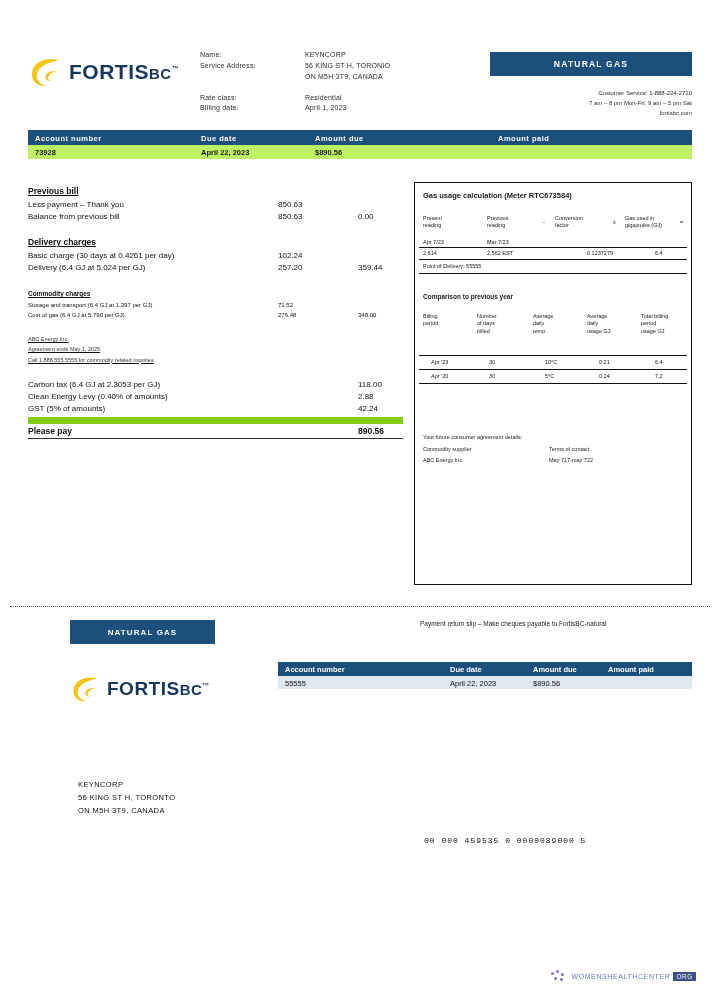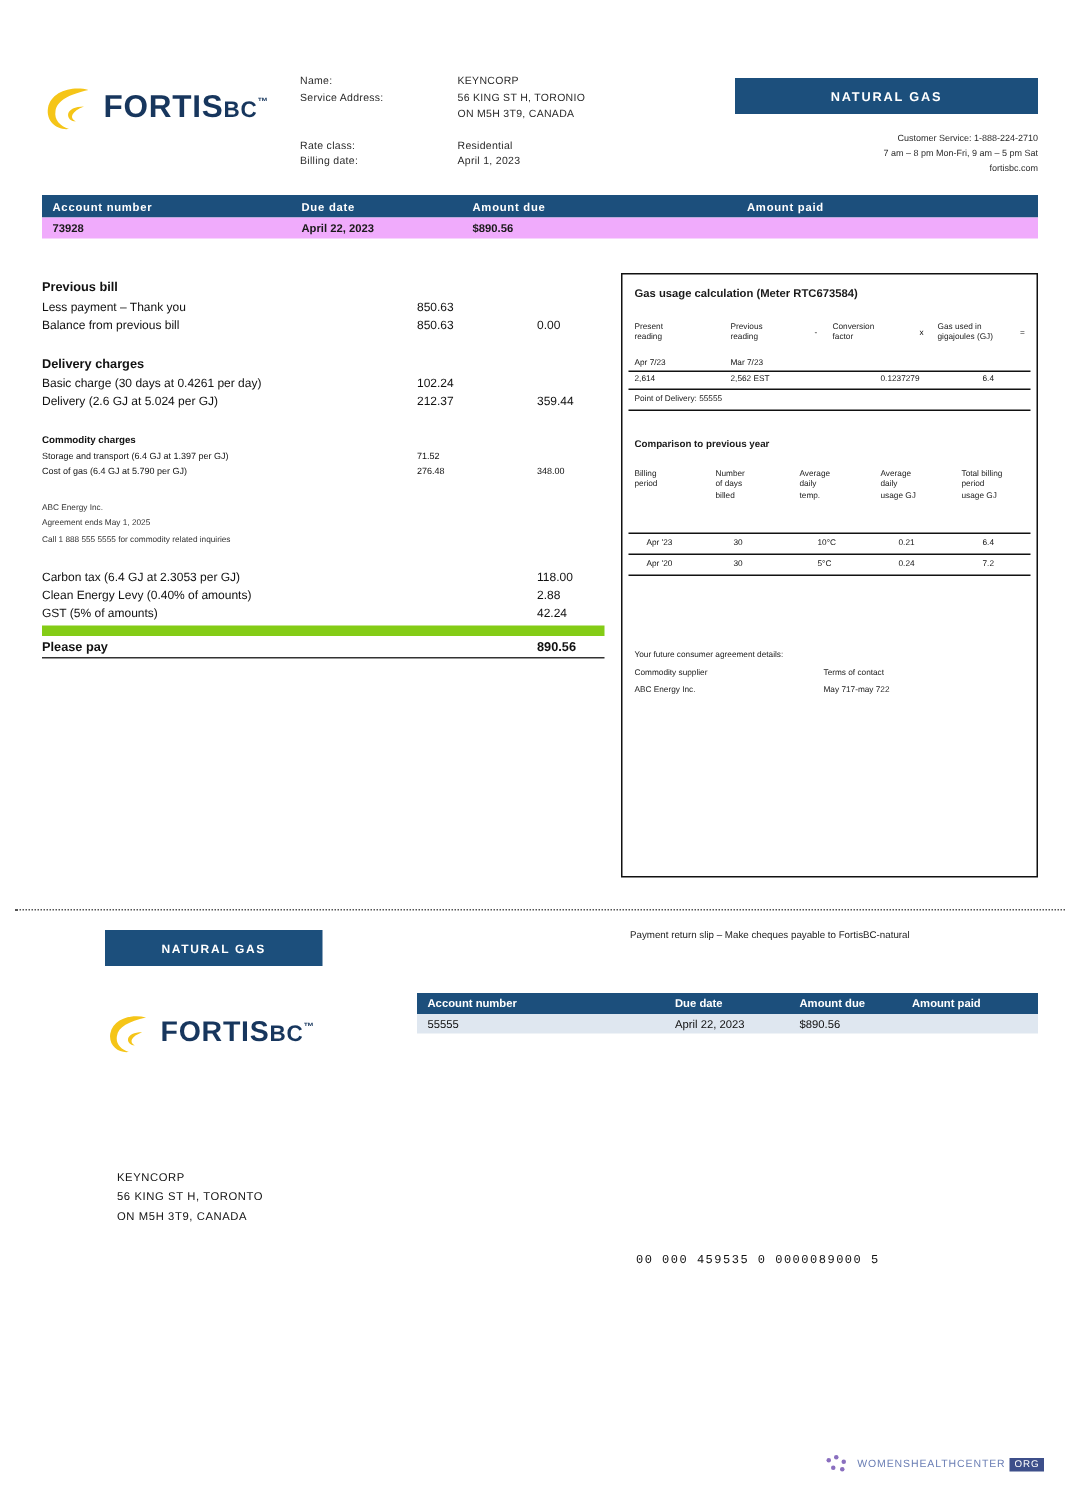--- a/index.html
+++ b/index.html
@@ -110,21 +110,21 @@
     font-size: 7.5px;
     font-weight: bold;
     letter-spacing: 0.5px;
   }
   .acct-values {
     position: absolute;
     left: 28px;
     top: 145px;
     width: 664px;
     height: 14px;
-    background: #f0abfc;
+    background: #bef264;
     color: #1a1a1a;
     font-size: 7.5px;
     font-weight: bold;
   }
   .acct-bar span, .acct-values span {
     position: absolute;
     top: 50%;
     transform: translateY(-50%);
   }
   .c1 { left: 7px; }
@@ -133,20 +133,21 @@
   .c4 { left: 470px; }
 
   
   .charges {
     position: absolute;
     left: 28px;
     top: 186px;
     width: 375px;
     font-size: 8px;
     color: #111;
+    text-decoration: underline;
   }
   .sec-title {
     font-weight: bold;
     font-size: 8.5px;
     margin-bottom: 3px;
   }
   .line {
     position: relative;
     height: 12px;
     line-height: 12px;
@@ -432,22 +433,22 @@
 
     <div class="gap-md"></div>
 
     <div class="sec-title">Delivery charges</div>
     <div class="line">
       <span class="desc">Basic charge (30 days at 0.4261 per day)</span>
       <span class="a1">102.24</span>
       <span class="a2"></span>
     </div>
     <div class="line">
-      <span class="desc">Delivery (2.6 GJ at 5.024 per GJ)</span>
-      <span class="a1">212.37</span>
+      <span class="desc">Delivery (6.4 GJ at 5.024 per GJ)</span>
+      <span class="a1">257.20</span>
       <span class="a2">359.44</span>
     </div>
 
     <div class="gap-md"></div>
 
     <div class="small-sec">
       <div class="sub-title">Commodity charges</div>
       <div class="small-line">
         <span class="desc">Storage and transport (6.4 GJ at 1.397 per GJ)</span>
         <span class="a1">71.52</span>

